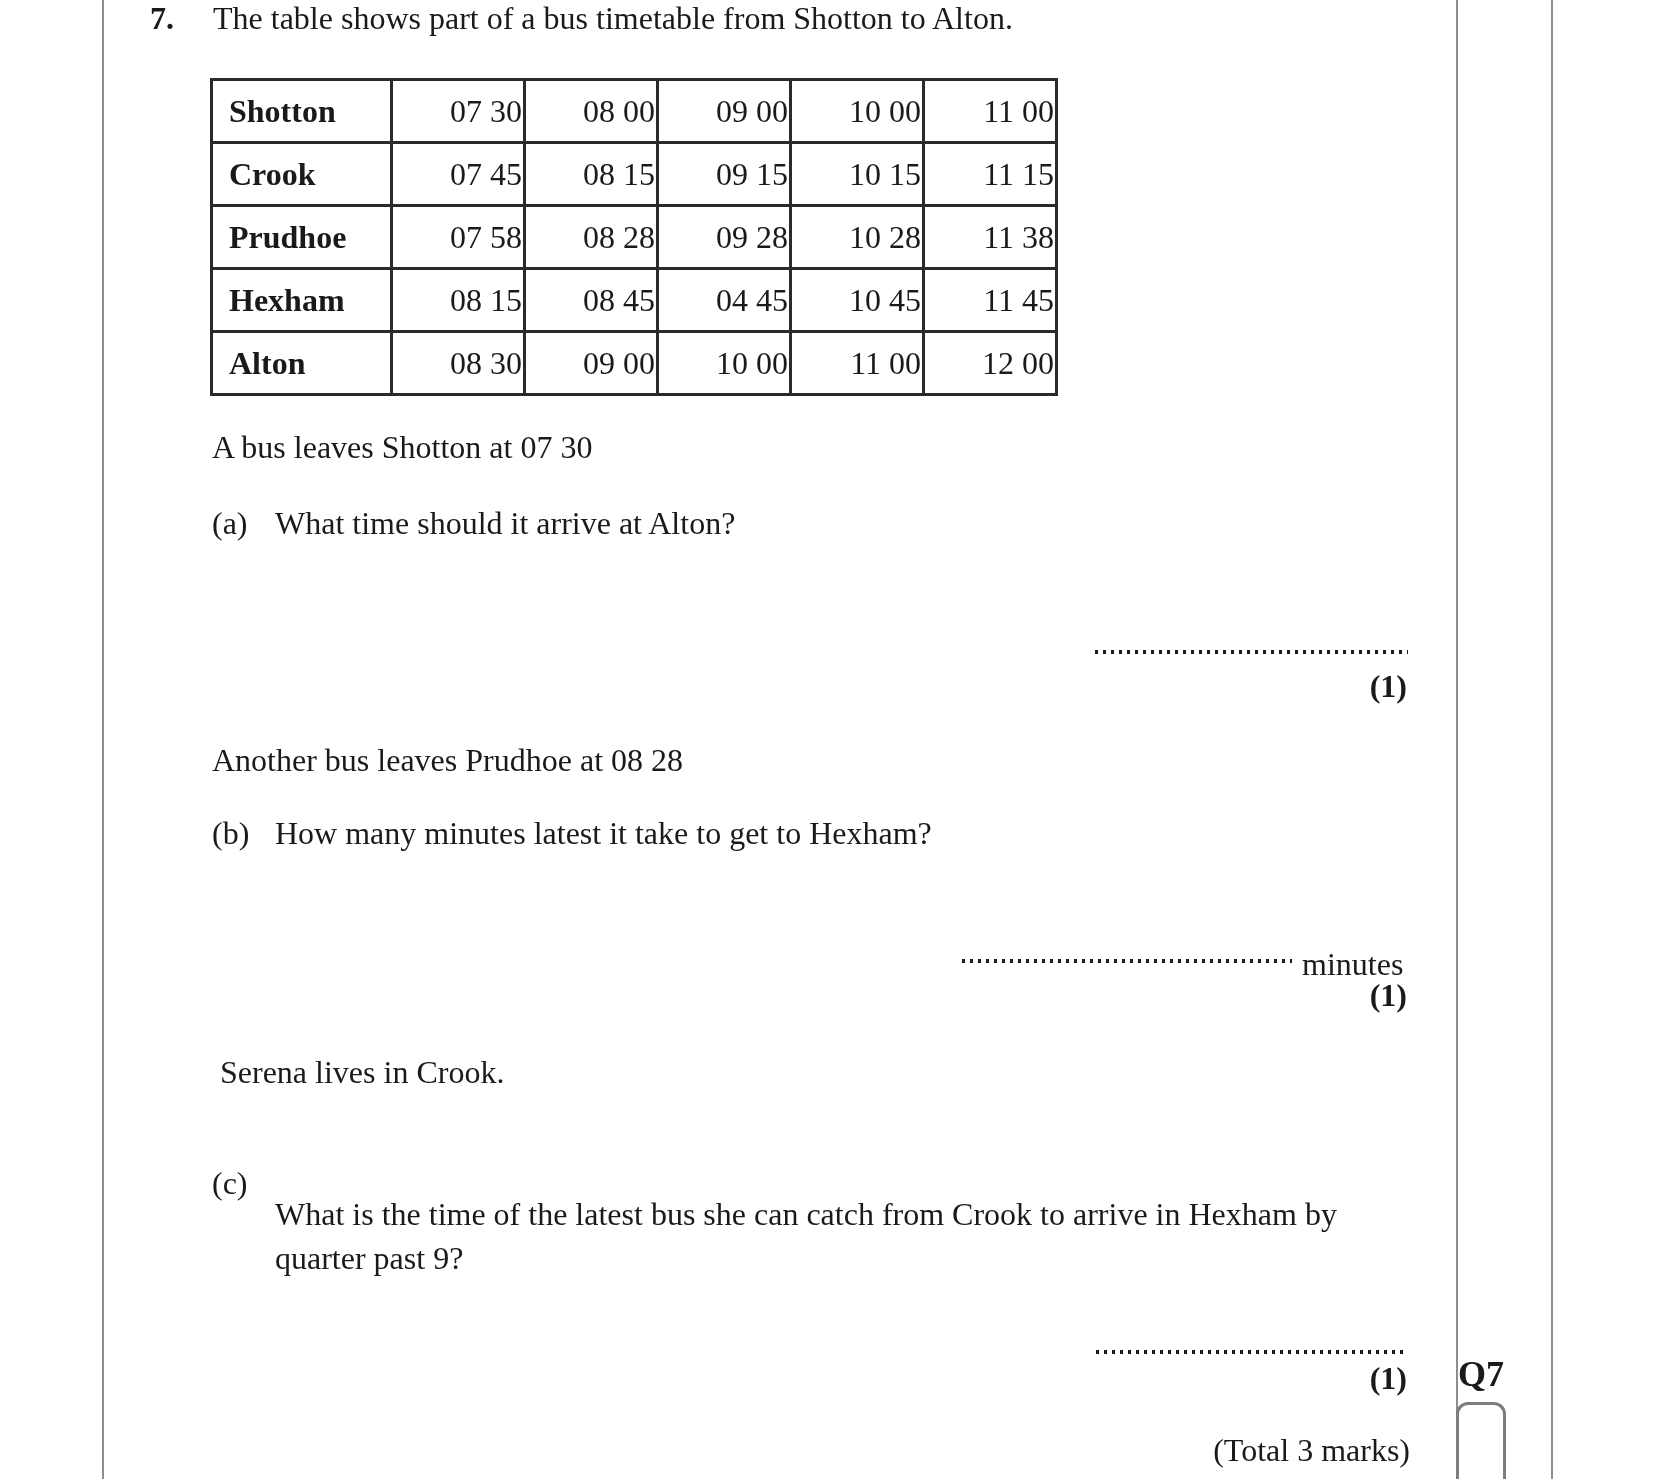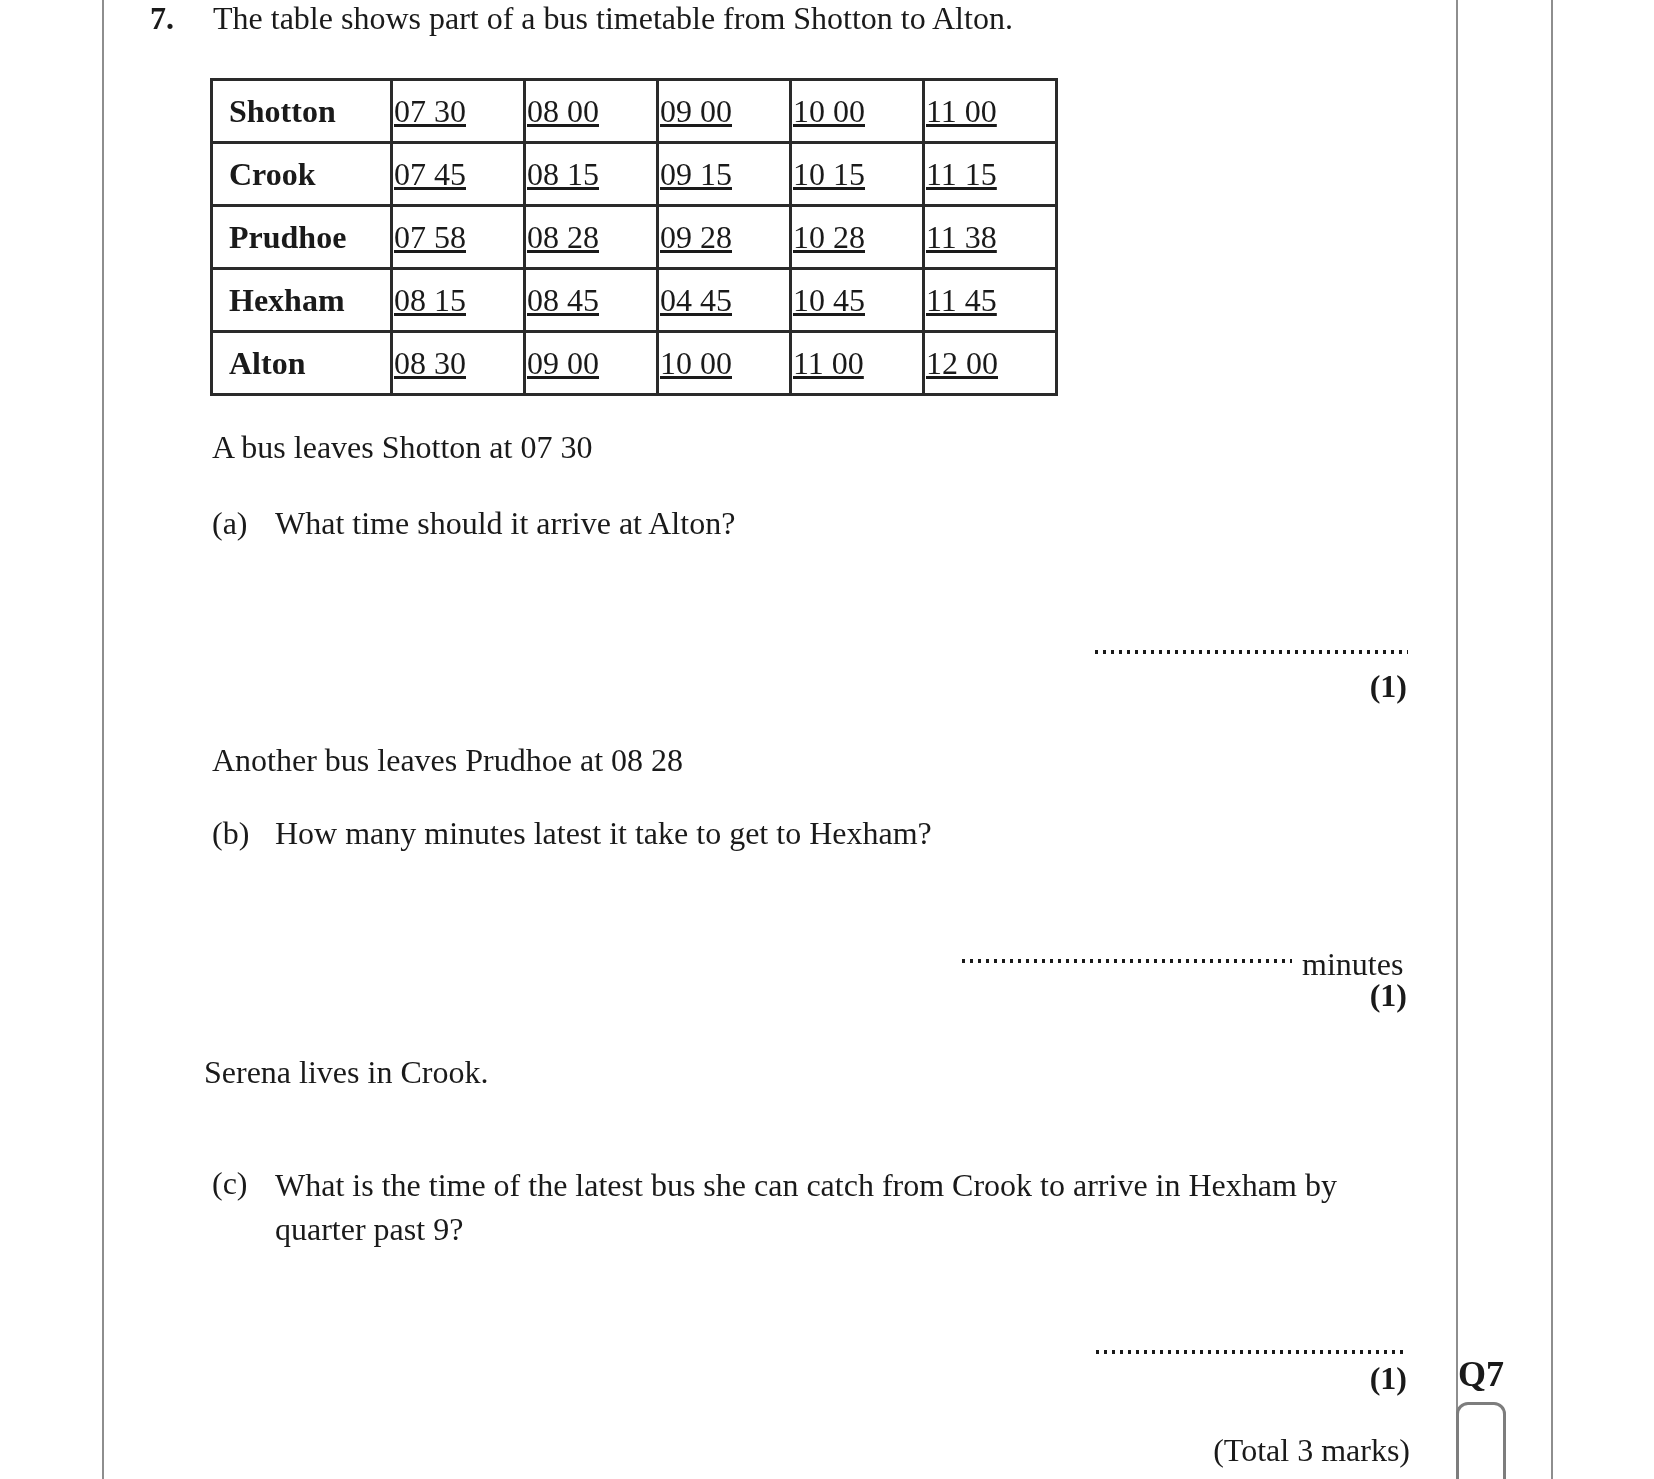--- a/index.html
+++ b/index.html
@@ -12,21 +12,21 @@
   .bold{font-weight:bold;}
   
   #timetable{
     position:absolute;left:210px;top:78px;border-collapse:collapse;table-layout:fixed;
   }
   #timetable td{
     border:3px solid var(--tableBorder,#2a2a2a);height:63px;font-size:32px;
     vertical-align:middle;box-sizing:border-box;
   }
   #timetable td.station{font-weight:bold;text-align:left;padding-left:16px;width:180px;}
-  #timetable td.time{text-align:left;width:133px;text-decoration:underline;}
+  #timetable td.time{text-align:right;width:133px;}
   
   .dots{
     position:absolute;height:4px;
     background-image:repeating-linear-gradient(to right,var(--text,#1a1a1a) 0px,var(--text,#1a1a1a) 3px,transparent 3px,transparent 8px);
   }
   .marks{position:absolute;left:1107px;width:300px;text-align:right;font-size:32px;font-weight:bold;line-height:40px;}
   .qlabel{position:absolute;left:212px;font-size:32px;line-height:40px;}
   .qtext{position:absolute;left:275px;font-size:32px;line-height:40px;}
   #part-c-question{white-space:normal;width:1090px;line-height:44px;}
   #q7-box{
@@ -99,23 +99,23 @@
   <div class="dots" style="left:1095px;top:650px;width:313px;"></div>
   <div class="marks" style="top:666px;">(1)</div>
 
   <div class="txt" style="left:212px;top:740px;">Another bus leaves Prudhoe at 08 28</div>
   <div class="qlabel" style="top:813px;">(b)</div>
   <div class="qtext" style="top:813px;">How many minutes latest it take to get to Hexham?</div>
   <div class="dots" style="left:962px;top:959px;width:330px;"></div>
   <div class="txt" style="left:1302px;top:944px;">minutes</div>
   <div class="marks" style="top:975px;">(1)</div>
 
-  <div class="txt" style="left:204px;top:1052px;">Serena lives in Crook.</div>
+  <div class="txt" style="left:220px;top:1052px;">Serena lives in Crook.</div>
   <div class="qlabel" style="top:1163px;">(c)</div>
-  <div class="qtext" id="part-c-question" style="top:1163px;">
+  <div class="qtext" id="part-c-question" style="top:1192px;">
     <div>What is the time of the latest bus she can catch from Crook to arrive in Hexham by</div>
     <div>quarter past 9?</div>
   </div>
   <div class="dots" style="left:1096px;top:1350px;width:312px;"></div>
   <div class="marks" style="top:1358px;">(1)</div>
 
   <div id="q7-label">Q7</div>
   <div id="q7-box"></div>
   <div id="total-marks">(Total 3 marks)</div>
 

